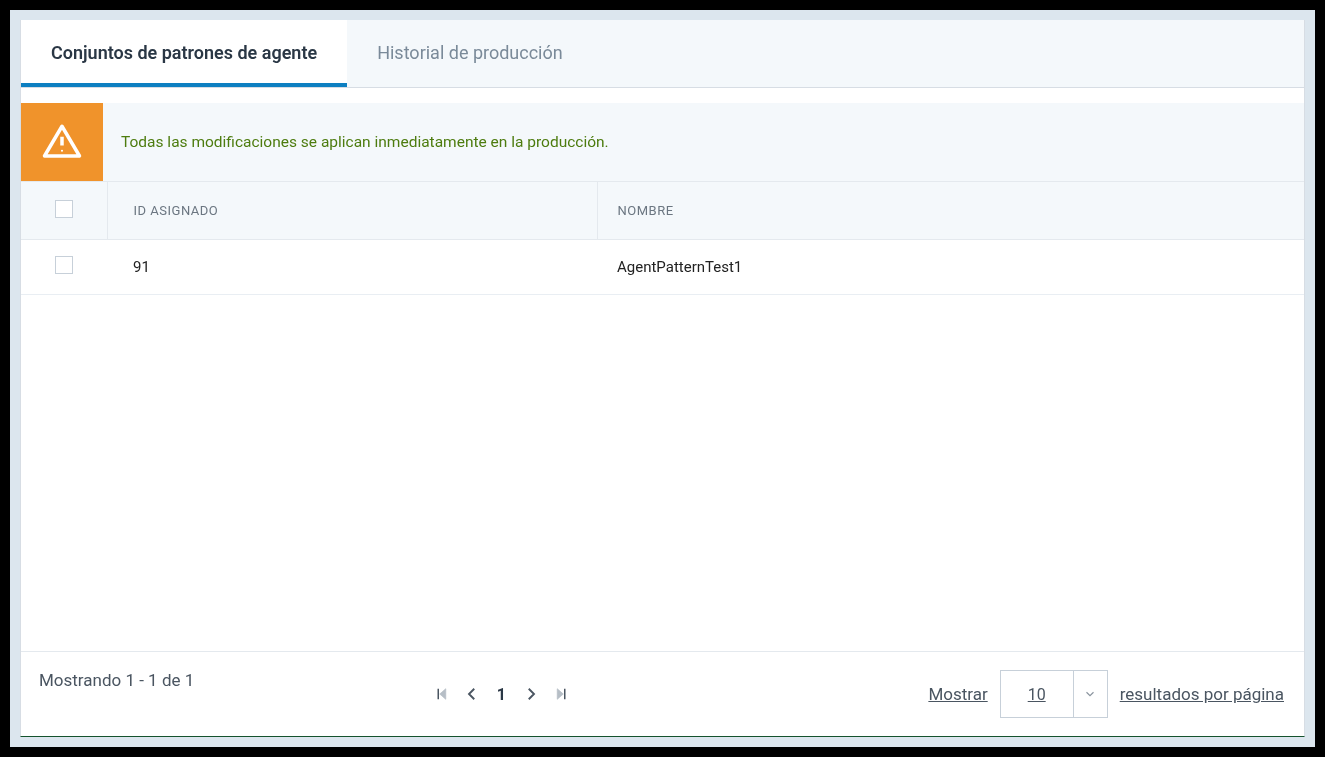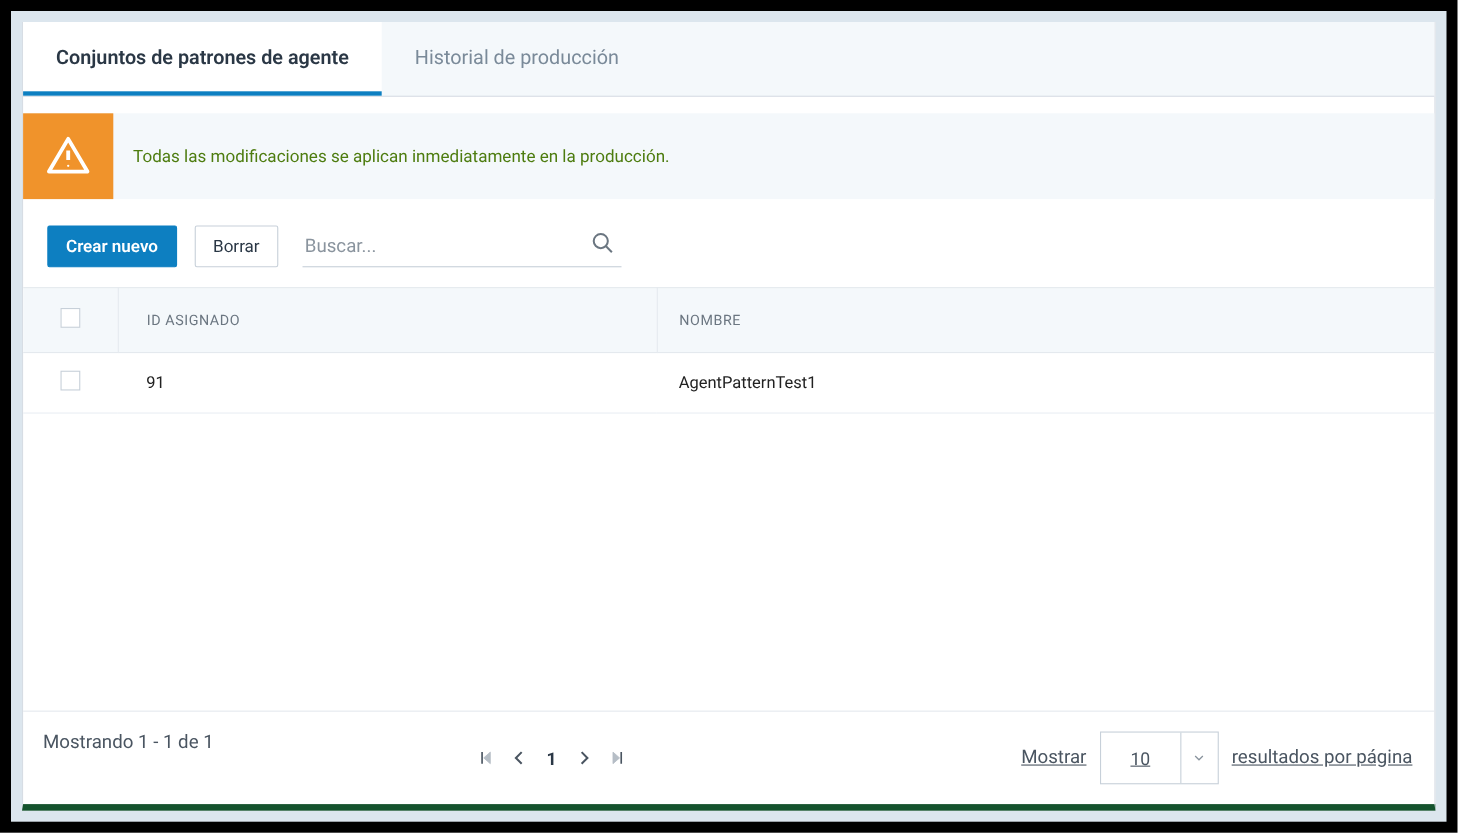--- a/index.html
+++ b/index.html
@@ -19,21 +19,21 @@
       height: 737px;
     }
     .panel {
       background: #fff;
       width: 100%;
       height: 100%;
       display: flex;
       flex-direction: column;
       border-left: 1px solid #d7dde4;
       border-right: 1px solid #d7dde4;
-      border-bottom: 6px solid #14532d;
+      border-bottom: 1px solid #14532d;
     }
     
     .tabs {
       display: flex;
       background: #f4f8fb;
       border-bottom: 1px solid #d7dde4;
     }
     .tab {
       padding: 22px 30px 20px 30px;
       font-size: 18px;
@@ -271,31 +271,20 @@
       <div class="warning-icon-box">
         <svg viewBox="0 0 24 24">
           <path d="M12 3 L22 20 L2 20 Z" stroke-linejoin="round"></path>
           <line x1="12" y1="9" x2="12" y2="14"></line>
           <circle cx="12" cy="17" r="0.6" fill="#fff" stroke="none"></circle>
         </svg>
       </div>
       <div class="warning-text">Todas las modificaciones se aplican inmediatamente en la producción.</div>
     </div>
 
-    <div class="toolbar">
-      <button class="btn btn-primary">Crear nuevo</button>
-      <button class="btn btn-secondary">Borrar</button>
-      <div class="search-wrap">
-        <input type="text" class="search-input" placeholder="Buscar..." style="">
-        <svg class="search-icon" viewBox="0 0 24 24">
-          <circle cx="10" cy="10" r="7"></circle>
-          <line x1="15.2" y1="15.2" x2="21" y2="21"></line>
-        </svg>
-      </div>
-    </div>
 
     <div class="table-wrap">
       <table>
         <thead>
           <tr>
             <th class="col-check">
               <span class="checkbox"></span>
             </th>
             <th class="col-id">ID ASIGNADO</th>
             <th class="col-name">NOMBRE</th>

